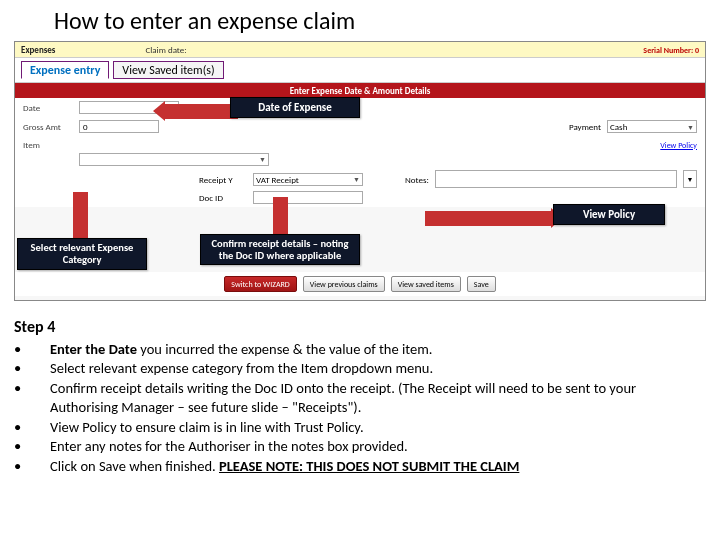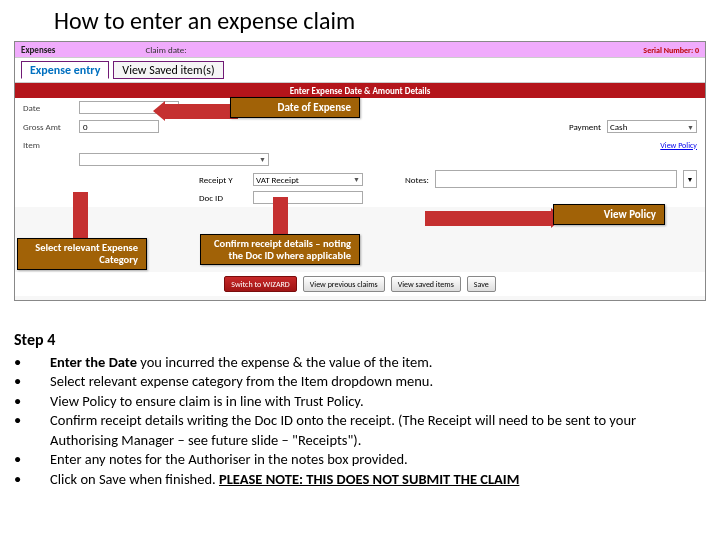--- a/index.html
+++ b/index.html
@@ -1,19 +1,19 @@
 <!DOCTYPE html>
 <html><head>
 <meta charset="utf-8">
 <style>
   * { box-sizing: border-box; margin: 0; padding: 0; }
   body { font-family: Calibri, Arial, sans-serif; width: 720px; height: 540px; overflow: hidden; background: #fff; padding: 4px 14px; }
   .title { font-size: 24px; font-weight: 400; margin: 2px 0 6px 40px; }
   .shot { border: 1px solid #888; background: #f7f7f7; font-size: 9px; position: relative; height: 260px; }
-  .topbar { display: flex; align-items: center; background: #f0abfc; padding: 2px 6px; border-bottom: 1px solid #ccc; }
+  .topbar { display: flex; align-items: center; background: #fef9c3; padding: 2px 6px; border-bottom: 1px solid #ccc; }
   .topbar .exp { font-weight: bold; color: #222; }
   .topbar .cd { color: #333; margin-left: 90px; }
   .topbar .spacer { flex: 1; }
   .topbar .serial { color: #b00; font-weight: bold; font-size: 8px; }
   .tabs { display: flex; gap: 4px; padding: 3px 6px; background: #fff; border-bottom: 1px solid #ccc; }
   .tab { border: 1px solid #701a75; padding: 1px 8px; font-size: 12px; background: #f5f5f5; }
   .tab.active { border-bottom: 1px solid #fff; color: #0070c0; font-weight: bold; background: #fff; }
   .redbar { background: #b4151b; color: #fff; text-align: center; font-weight: bold; font-size: 9px; padding: 2px 0; }
   .formrow { display: flex; align-items: center; gap: 6px; padding: 3px 8px; background: #fff; }
   .lbl { width: 50px; color: #444; }
@@ -21,30 +21,30 @@
   .inp.small { width: 80px; }
   .inp.med { width: 100px; }
   .sel { border: 1px solid #aaa; height: 13px; background: #fff; display: inline-flex; align-items: center; padding: 0 2px; }
   .sel .arrow { margin-left: auto; font-size: 7px; color: #555; }
   .itemsec { padding: 3px 8px; background: #fff; }
   .vp { color: #0000ee; text-decoration: underline; font-size: 8px; }
   .btnrow { display: flex; gap: 6px; padding: 4px 8px; justify-content: center; background: #fff; }
   .btn { border: 1px solid #888; background: linear-gradient(#fff,#ddd); padding: 2px 6px; font-size: 8px; border-radius: 2px; }
   .btn.primary { background: linear-gradient(#c62828,#a01515); color: #fff; border-color: #7a0c0c; }
   
-  .callout { position: absolute; background: #a16207; color: #fff; font-size: 11px; font-weight: bold; text-align: right; border: 1px solid #000; padding: 3px 8px; z-index: 20; box-shadow: 1px 1px 2px rgba(0,0,0,.3); }
+  .callout { position: absolute; background: #0f172a; color: #fff; font-size: 11px; font-weight: bold; text-align: center; border: 1px solid #000; padding: 3px 8px; z-index: 20; box-shadow: 1px 1px 2px rgba(0,0,0,.3); }
   .callout.sm { font-size: 10.5px; }
   .arrow-right { position: absolute; height: 15px; background: #c53030; z-index: 19; }
   .arrow-right::after { content: ""; position: absolute; right: -10px; top: -3px; border-left: 12px solid #c53030; border-top: 10.5px solid transparent; border-bottom: 10.5px solid transparent; }
   .arrow-left { position: absolute; height: 15px; background: #c53030; z-index: 19; }
   .arrow-left::before { content: ""; position: absolute; left: -10px; top: -3px; border-right: 12px solid #c53030; border-top: 10.5px solid transparent; border-bottom: 10.5px solid transparent; }
   .arrow-down { position: absolute; width: 15px; background: #c53030; z-index: 19; }
   .arrow-down::after { content: ""; position: absolute; bottom: -10px; left: -3px; border-top: 12px solid #c53030; border-left: 10.5px solid transparent; border-right: 10.5px solid transparent; }
   
-  .steps { font-size: 14.5px; margin-top: 28px; line-height: 1.35; }
+  .steps { font-size: 14.5px; margin-top: 15px; line-height: 1.35; }
   .steps h3 { font-size: 16px; font-weight: bold; margin-bottom: 2px; }
   .steps ul { list-style: none; }
   .steps li { position: relative; padding-left: 36px; }
   .steps li::before { content: "•"; position: absolute; left: 0; }
 </style>
 </head>
 <body>
 
 <h1 class="title">How to enter an expense claim</h1>
 
@@ -124,18 +124,18 @@
 
   <div class="callout sm" style="top:192px; left:185px; width:160px; line-height:1.1;">Confirm receipt details – noting the Doc ID where applicable</div>
   <div class="arrow-down" style="top:155px; left:258px; height:40px;"></div>
 </div>
 
 <div class="steps">
   <h3>Step 4</h3>
   <ul>
     <li><b>Enter the Date </b><span></span>you incurred the expense &amp; the value of the item.</li>
     <li>Select relevant expense category from the Item dropdown menu.</li>
+    <li>Confirm receipt details writing the Doc ID onto the receipt. (The Receipt will need to be sent to your Authorising Manager – see future slide – "Receipts").</li>
     <li>View Policy to ensure claim is in line with Trust Policy.</li>
-    <li>Confirm receipt details writing the Doc ID onto the receipt. (The Receipt will need to be sent to your Authorising Manager – see future slide – "Receipts").</li>
     <li>Enter any notes for the Authoriser in the notes box provided.</li>
     <li>Click on Save when finished. <b><u>PLEASE NOTE: THIS DOES NOT SUBMIT THE CLAIM</u></b></li>
   </ul>
 </div>
 
 </body></html>

